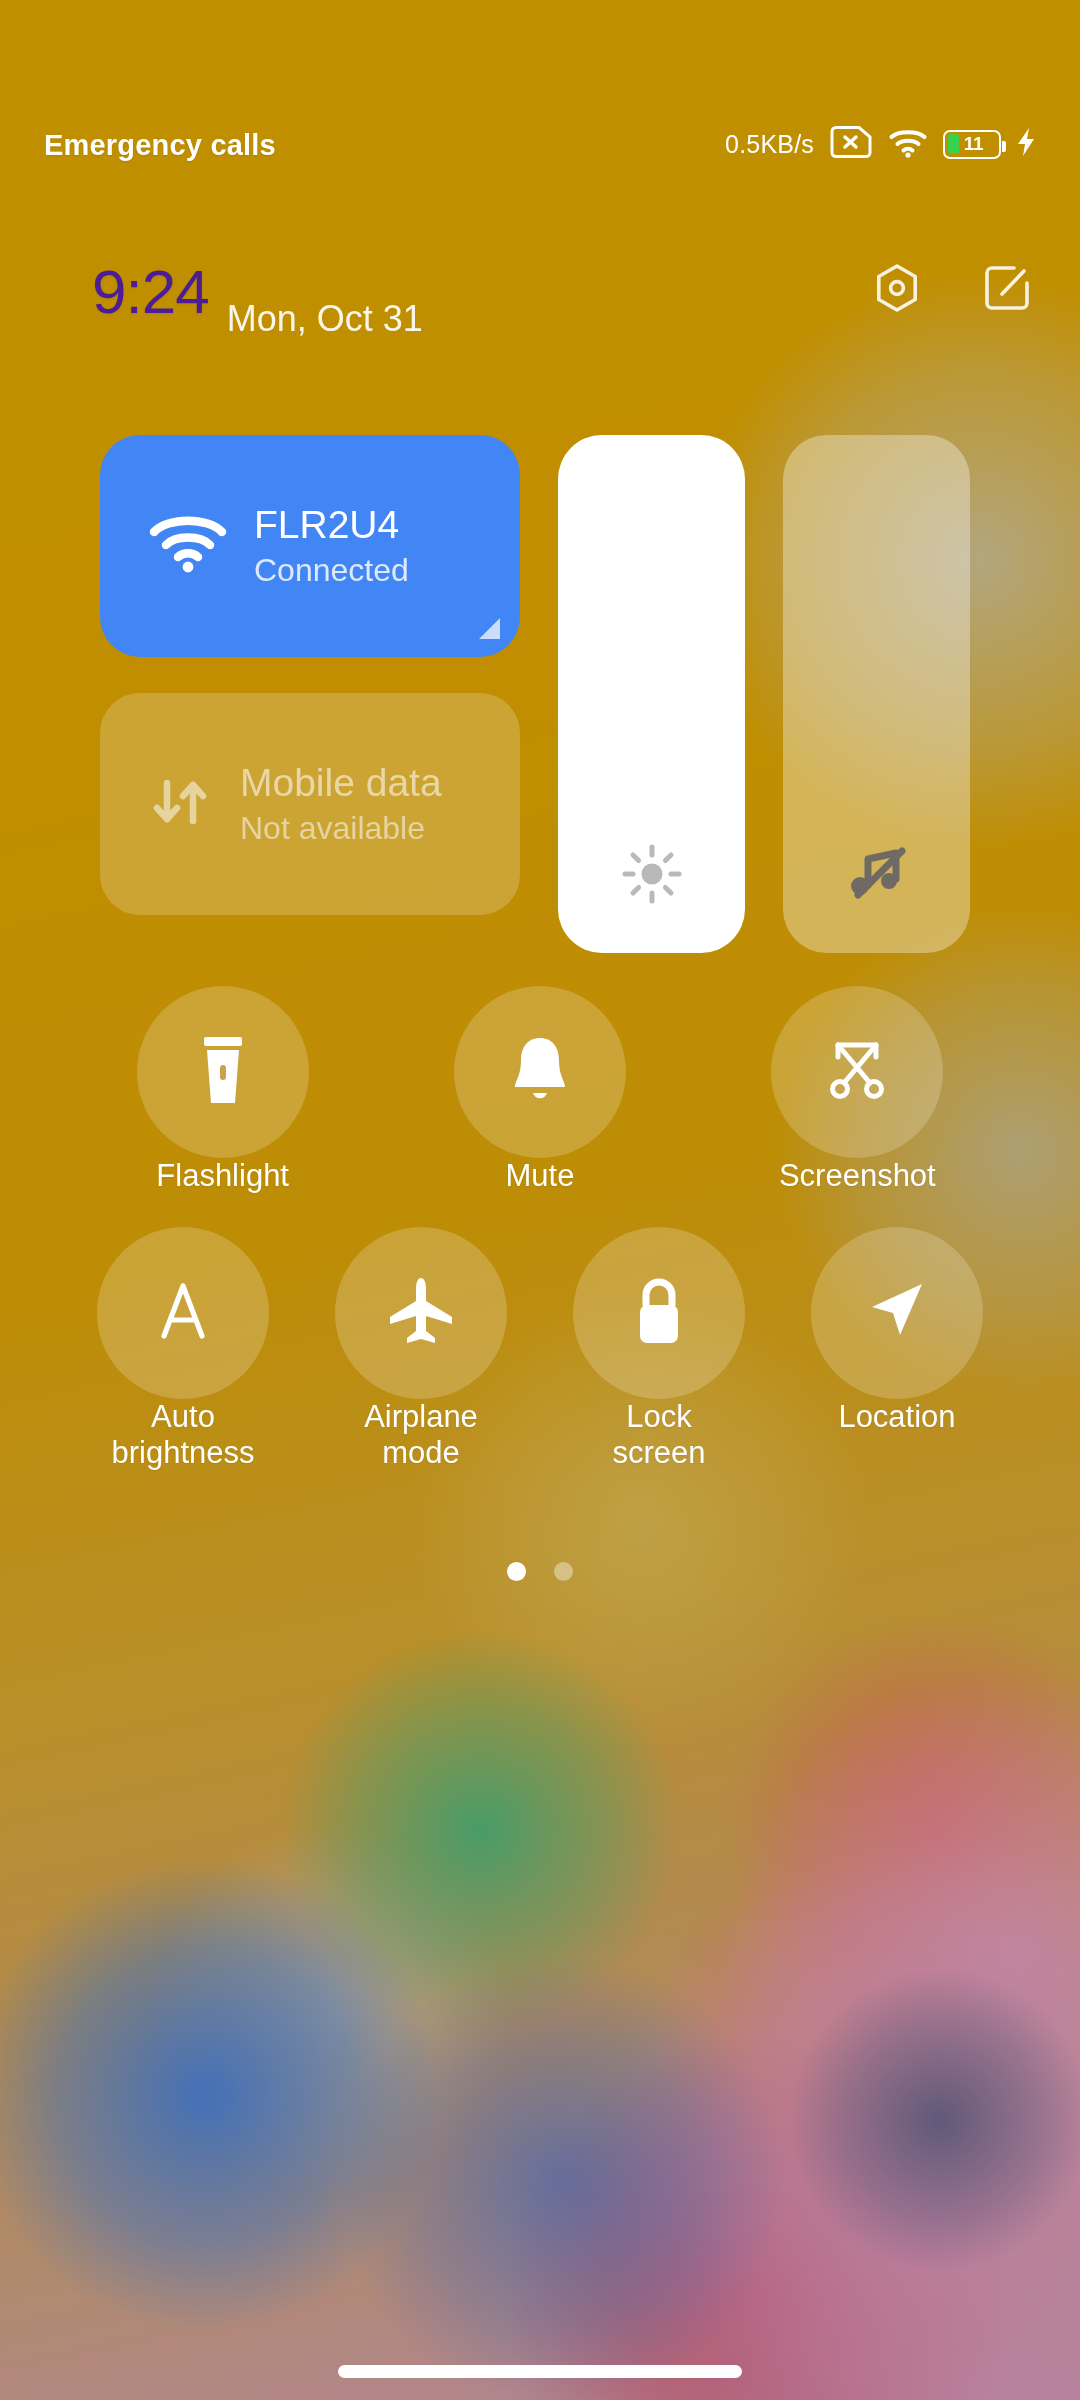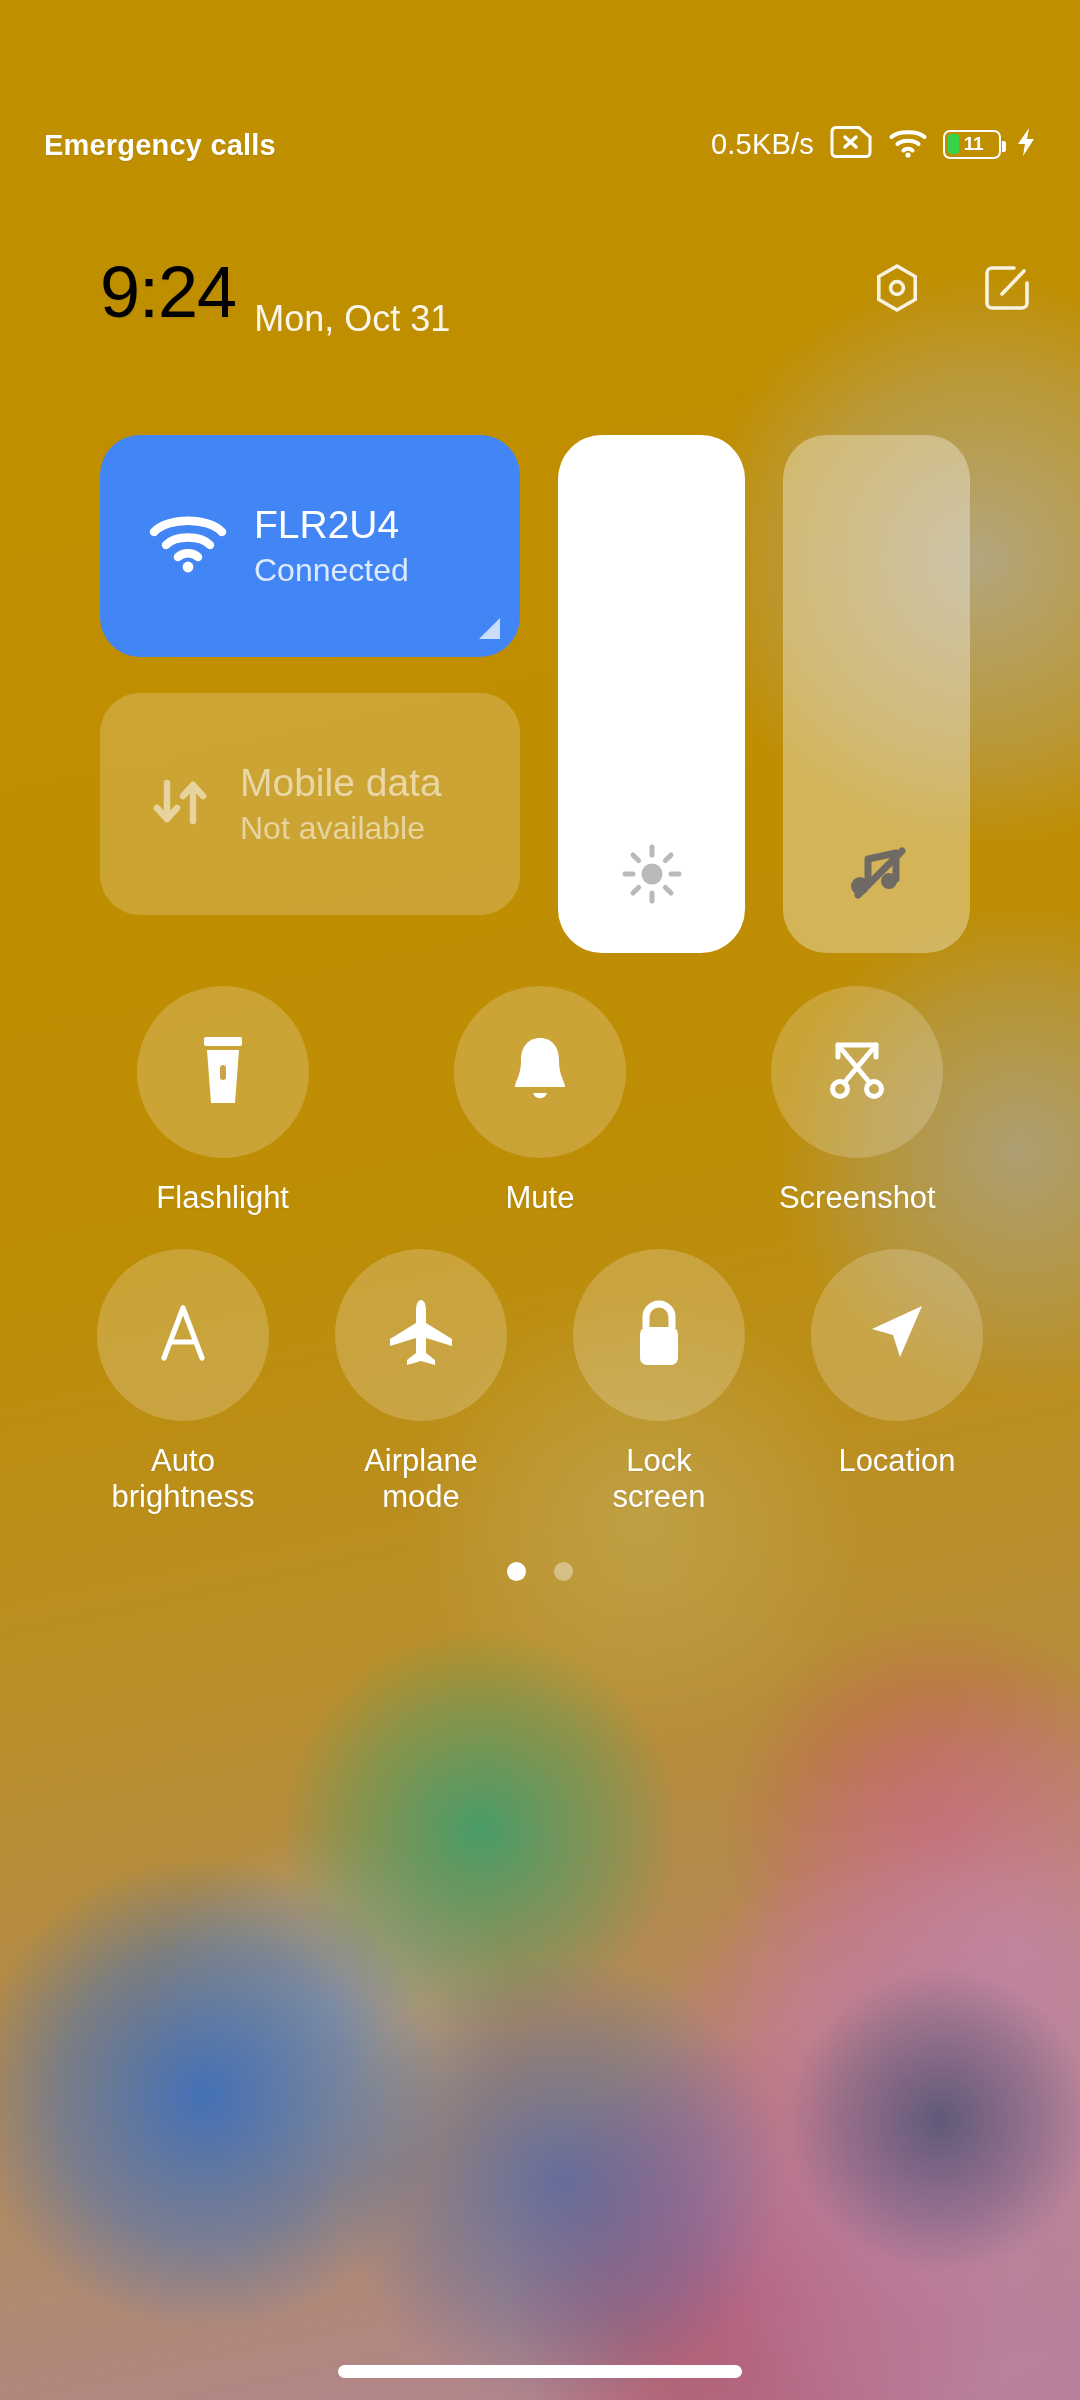--- a/index.html
+++ b/index.html
@@ -35,21 +35,21 @@
   #status-bar{
     position:absolute; top:0; left:0; right:0; height:190px;
     display:flex; align-items:flex-end; justify-content:space-between;
     padding:0 44px 28px 44px;
   }
   #carrier{
     font-size:29px; color:#fff; font-weight:600; letter-spacing:0.2px;
     text-shadow:0 1px 2px rgba(0,0,0,0.10);
   }
   #status-right{ display:flex; align-items:center; gap:15px; }
-  #net-speed{ font-size:29px; color:#fff; font-weight:500; letter-spacing:0.2px; }
+  #net-speed{ font-size:25px; color:#fff; font-weight:500; letter-spacing:0.2px; }
   .sb-icon{ display:block; }
   #battery-wrap{ display:flex; align-items:center; gap:6px; }
   #battery-shell{
     position:relative; width:58px; height:29px;
     border:2.6px solid #fff; border-radius:7px;
     display:flex; align-items:center; padding:2.5px;
   }
   #battery-shell::after{
     content:""; position:absolute; right:-7px; top:9px;
     width:4px; height:11px; background:#fff; border-radius:0 2px 2px 0;
@@ -62,22 +62,22 @@
     font-size:19px; font-weight:700; color:#fff; letter-spacing:-0.3px;
     padding-left:3px;
   }
 
   
   #clock-header{
     position:absolute; top:232px; left:0; right:0; height:120px;
     display:flex; align-items:center; padding:0 44px 0 92px;
   }
   #clock-time{
-    font-size:72px; line-height:1; color:#000000; font-weight:300;
-    letter-spacing:-1px; text-shadow:0 1px 3px rgba(0,0,0,0.08);margin-left:8px;
+    font-size:62px; line-height:1; color:#4c1d95; font-weight:300;
+    letter-spacing:-1px; text-shadow:0 1px 3px rgba(0,0,0,0.08);
   }
   #clock-date{
     font-size:36px; color:rgba(255,255,255,0.92); font-weight:400;
     margin-left:18px; align-self:flex-end; padding-bottom:12px;
   }
   #header-actions{ margin-left:auto; display:flex; align-items:center; gap:52px; padding-bottom:4px;}
   .hdr-btn{ width:58px; height:58px; display:flex; align-items:center; justify-content:center; }
 
   
   #tile-area{ position:absolute; top:435px; left:0; right:0; }
@@ -121,21 +121,21 @@
   .tgl-row{ display:flex; padding:0 64px; }
   .tgl{
     flex:1; display:flex; flex-direction:column; align-items:center;
   }
   .tgl-circle{
     width:172px; height:172px; border-radius:50%;
     background:rgba(255,255,255,0.20);
     display:flex; align-items:center; justify-content:center;
   }
   .tgl-label{
-    margin-top:22px; font-size:31px; color:#fff; text-align:center;
+    font-size:31px; color:#fff; text-align:center;
     line-height:1.18; font-weight:400; white-space:pre-line;
     text-shadow:0 1px 2px rgba(0,0,0,0.07);
     display:flex; align-items:center; gap:7px;
   }
   .tgl-label .tri{
     width:0;height:0;border-left:16px solid transparent;
     border-bottom:16px solid rgba(255,255,255,0.85);
     display:inline-block; margin-bottom:-2px;
   }
   #tgl-row-2{ margin-top:32px; }

